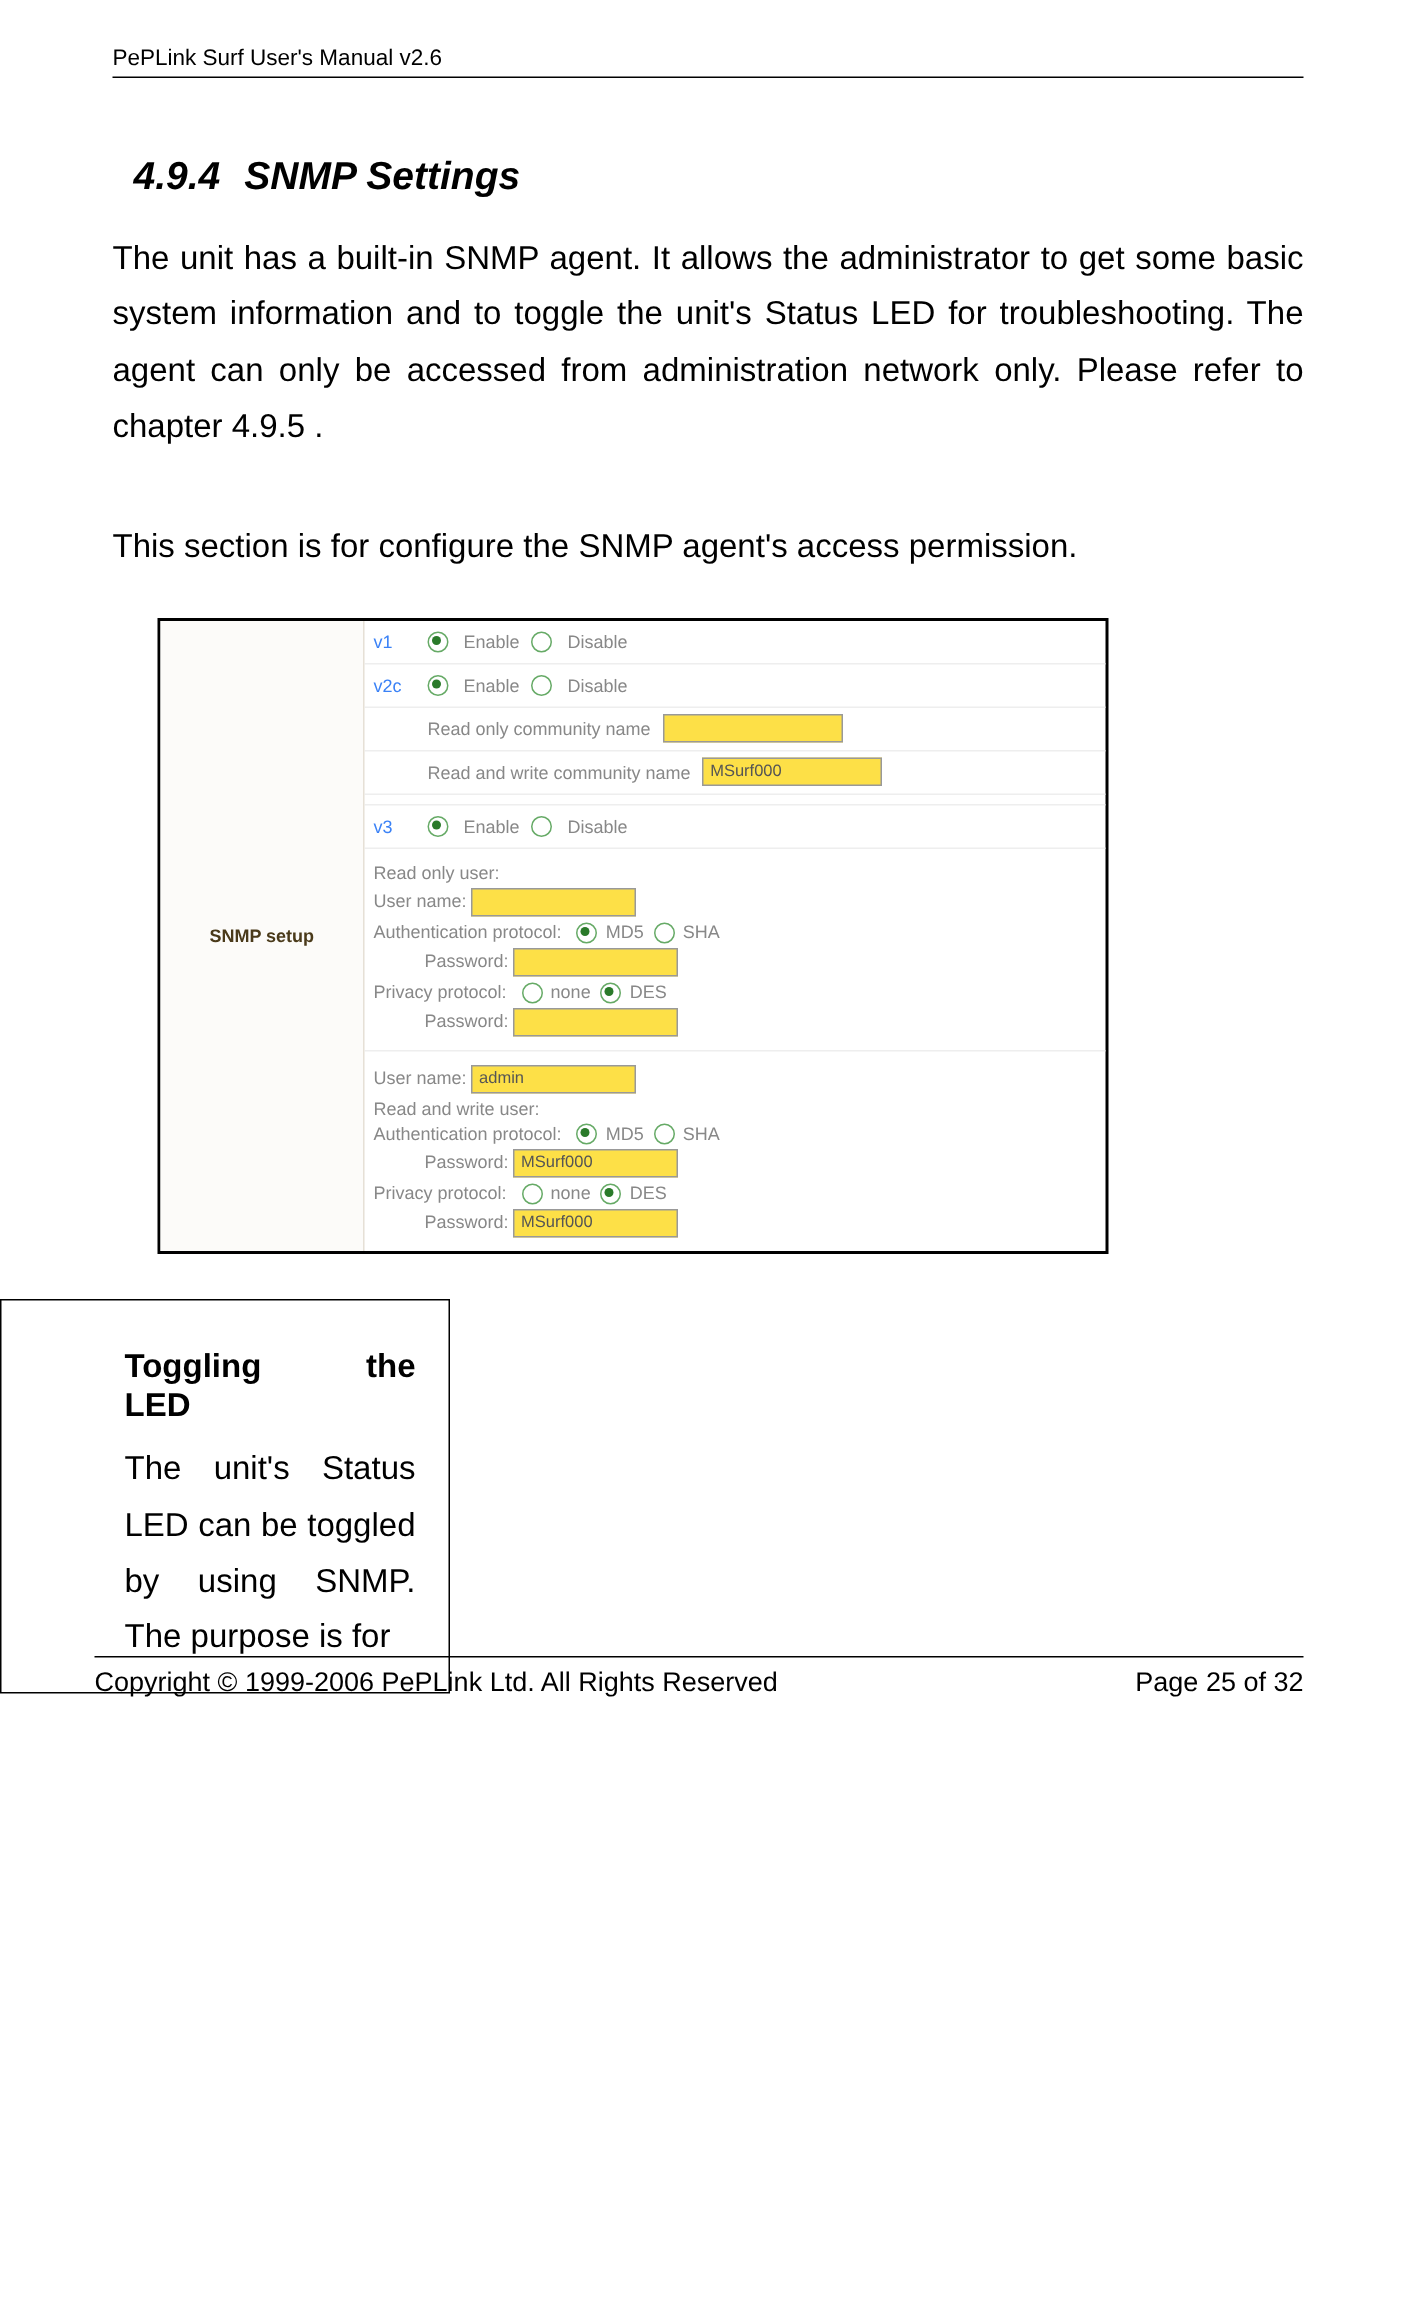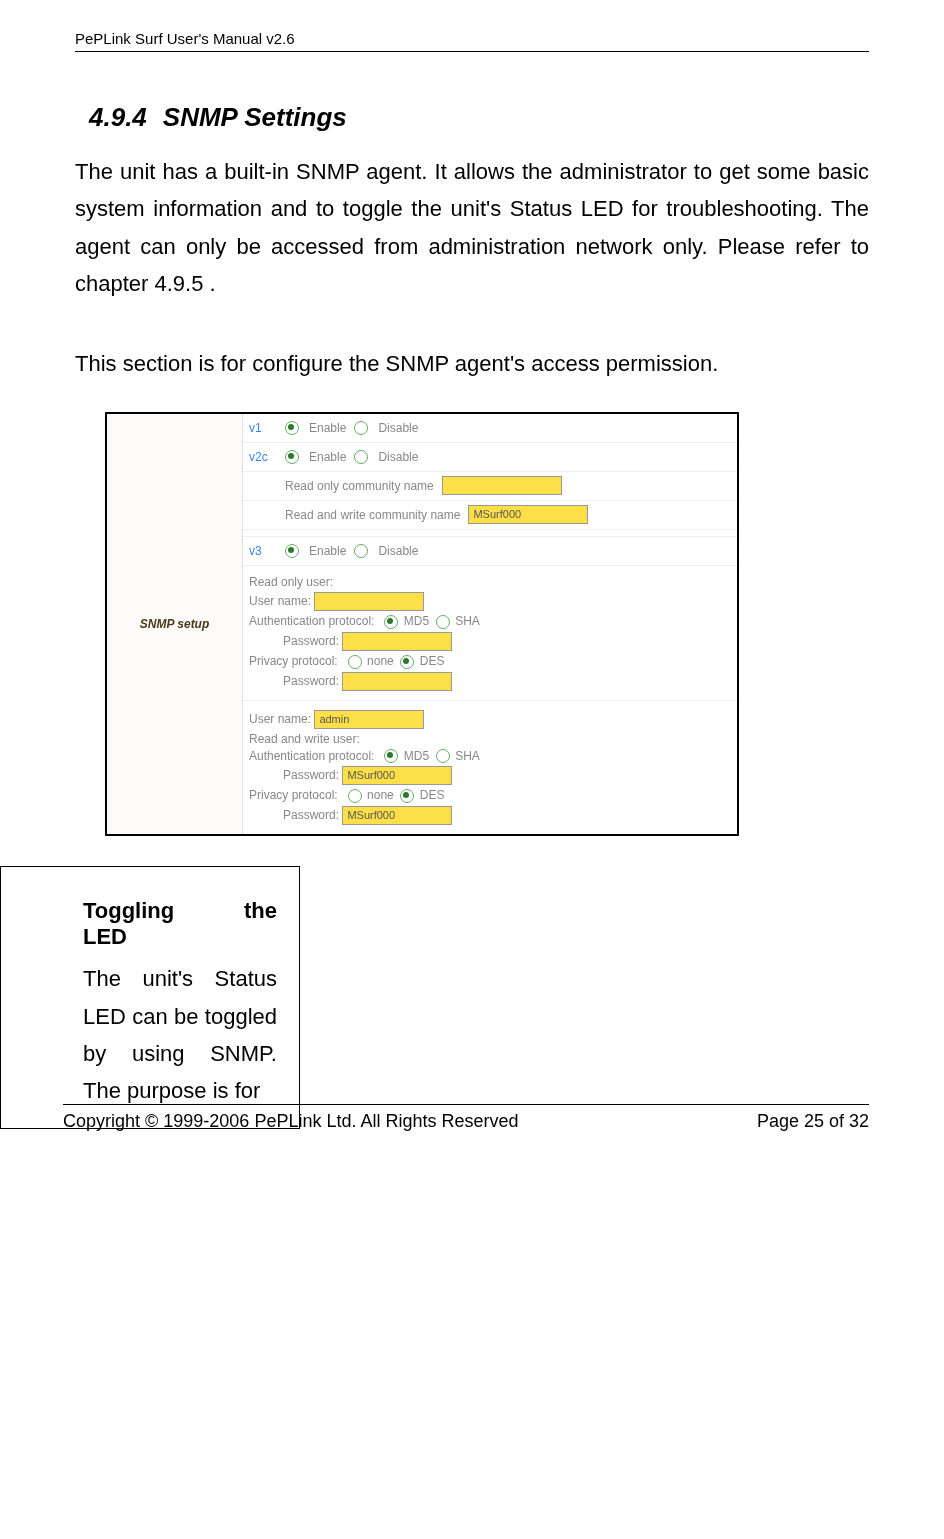--- a/index.html
+++ b/index.html
@@ -68,21 +68,20 @@
   .ss-left-label {
     position: absolute;
     top: 50%;
     left: 0;
     right: 0;
     transform: translateY(-50%);
     text-align: center;
     color: #4a3a1a;
     font-weight: bold;
     font-size: 12px;
-    font-style: italic;
   }
   .ss-right {
     flex: 1;
   }
   .ss-row {
     border-bottom: 1px solid #eee;
     padding: 4px 6px;
     display: flex;
     align-items: center;
     gap: 8px;

